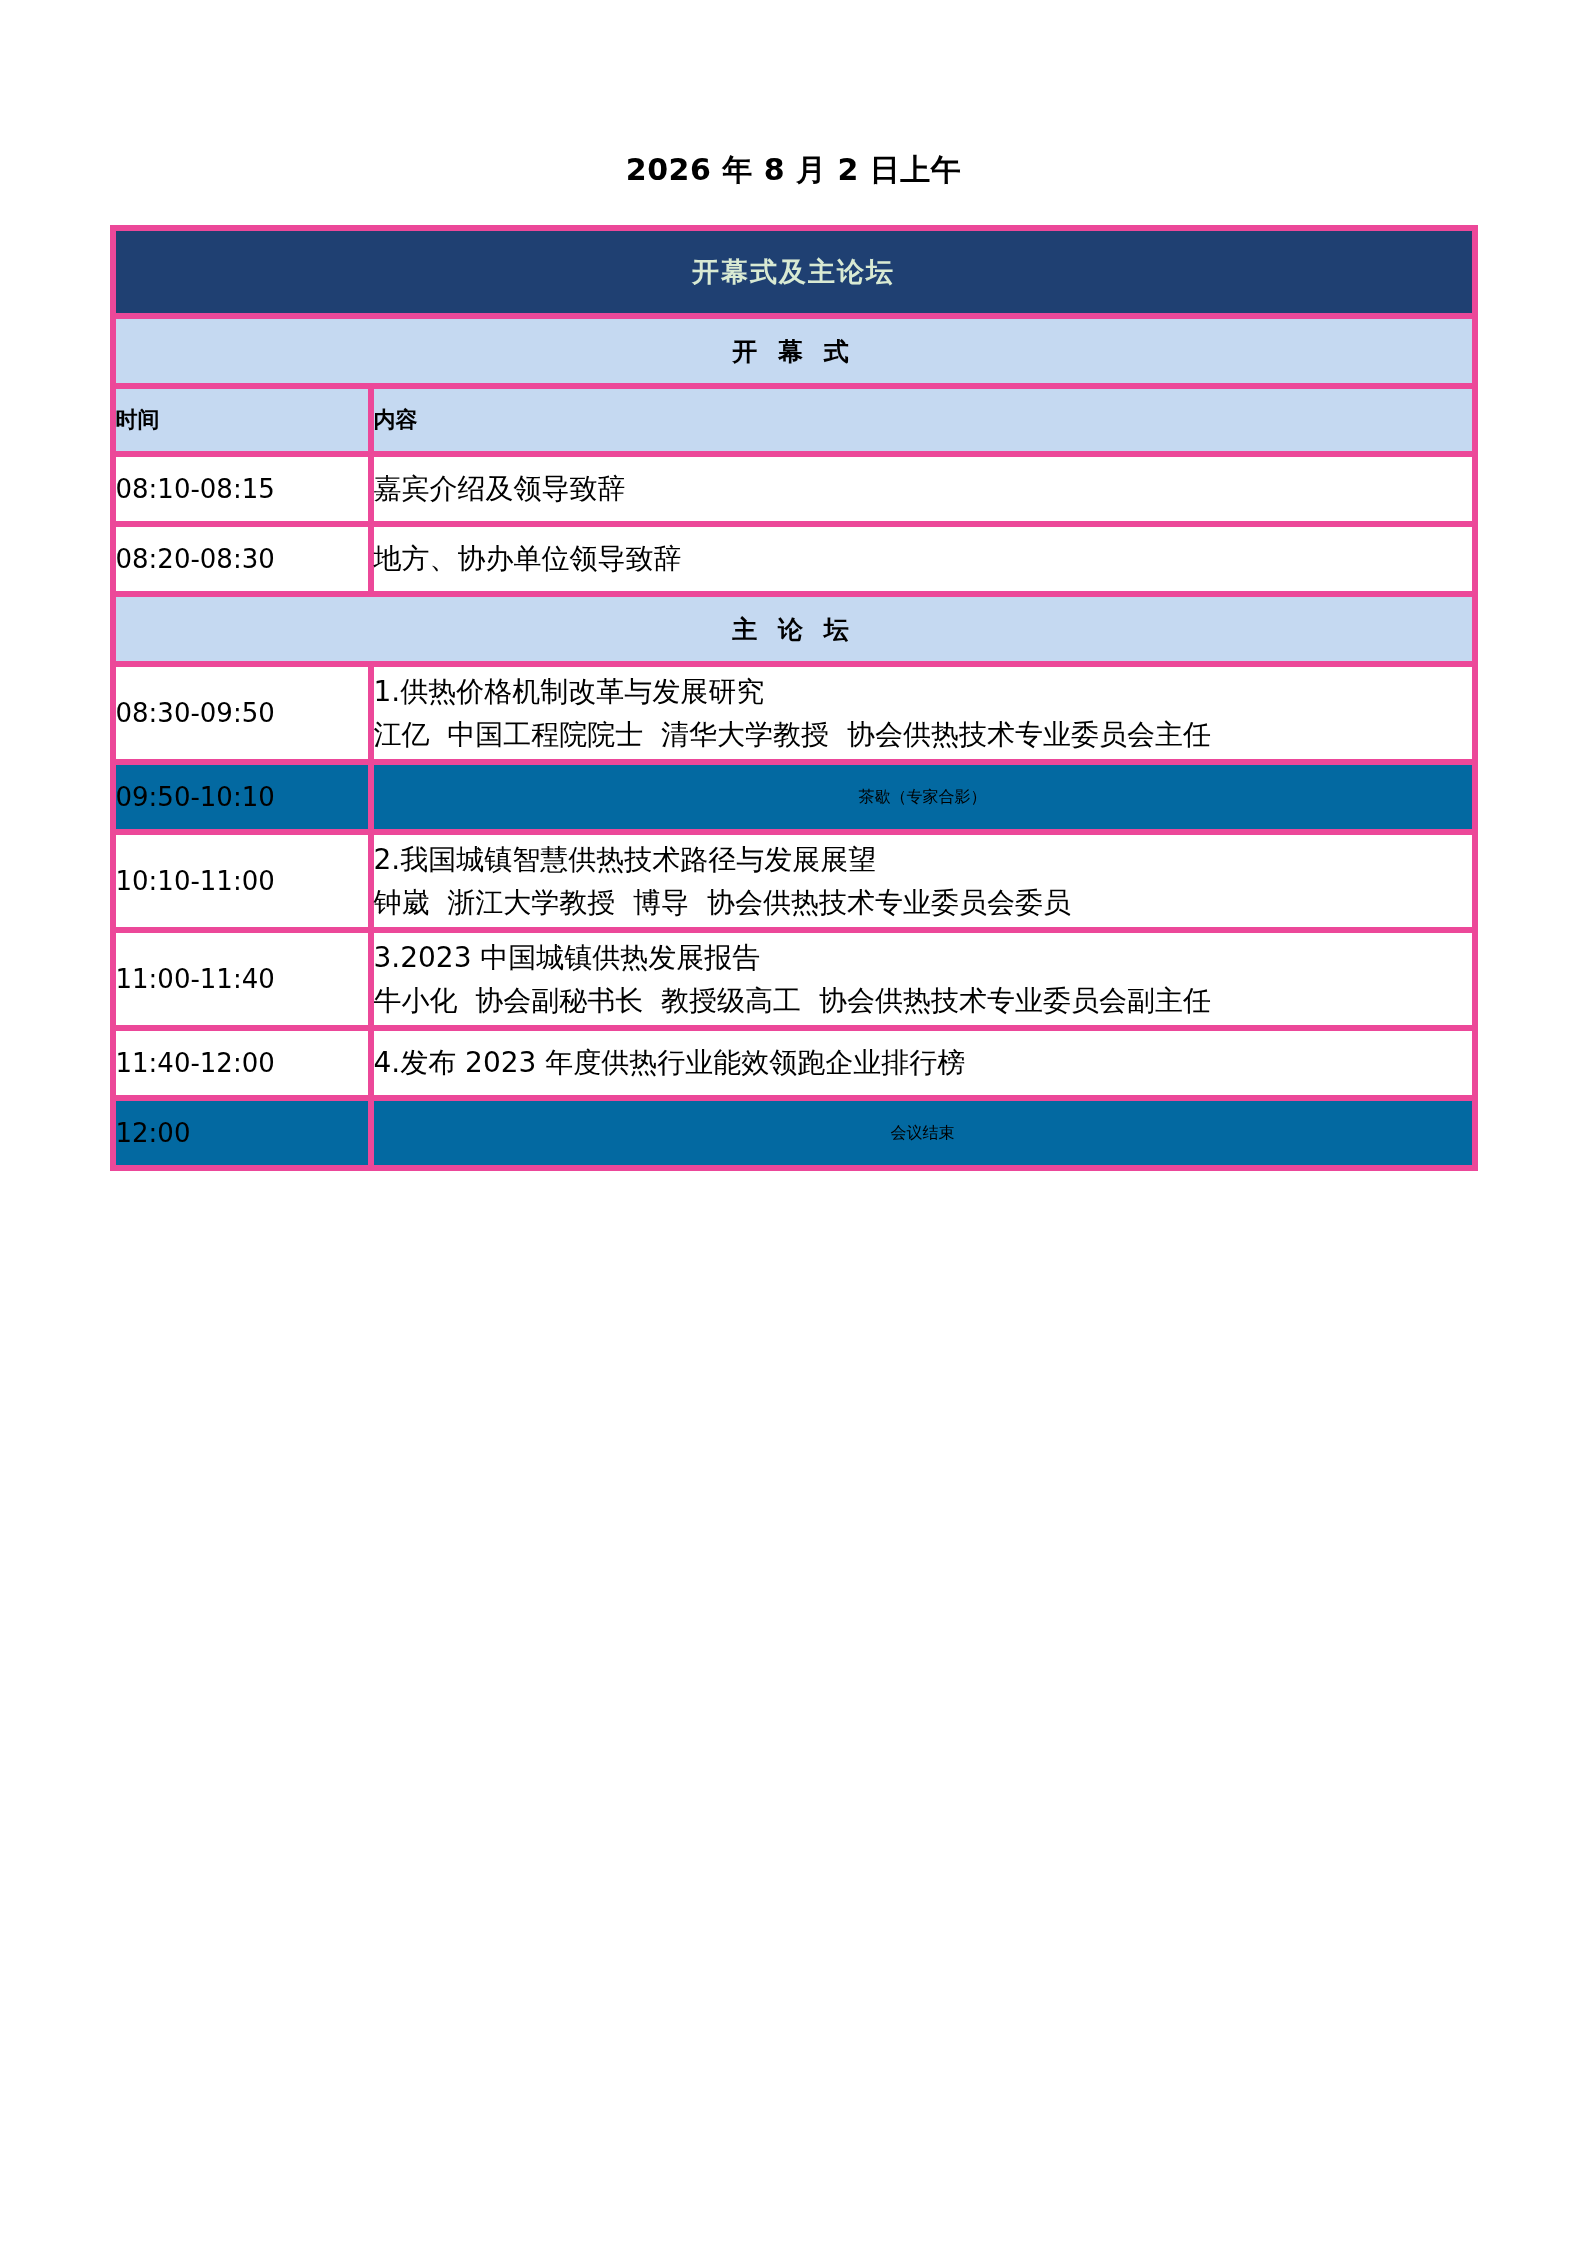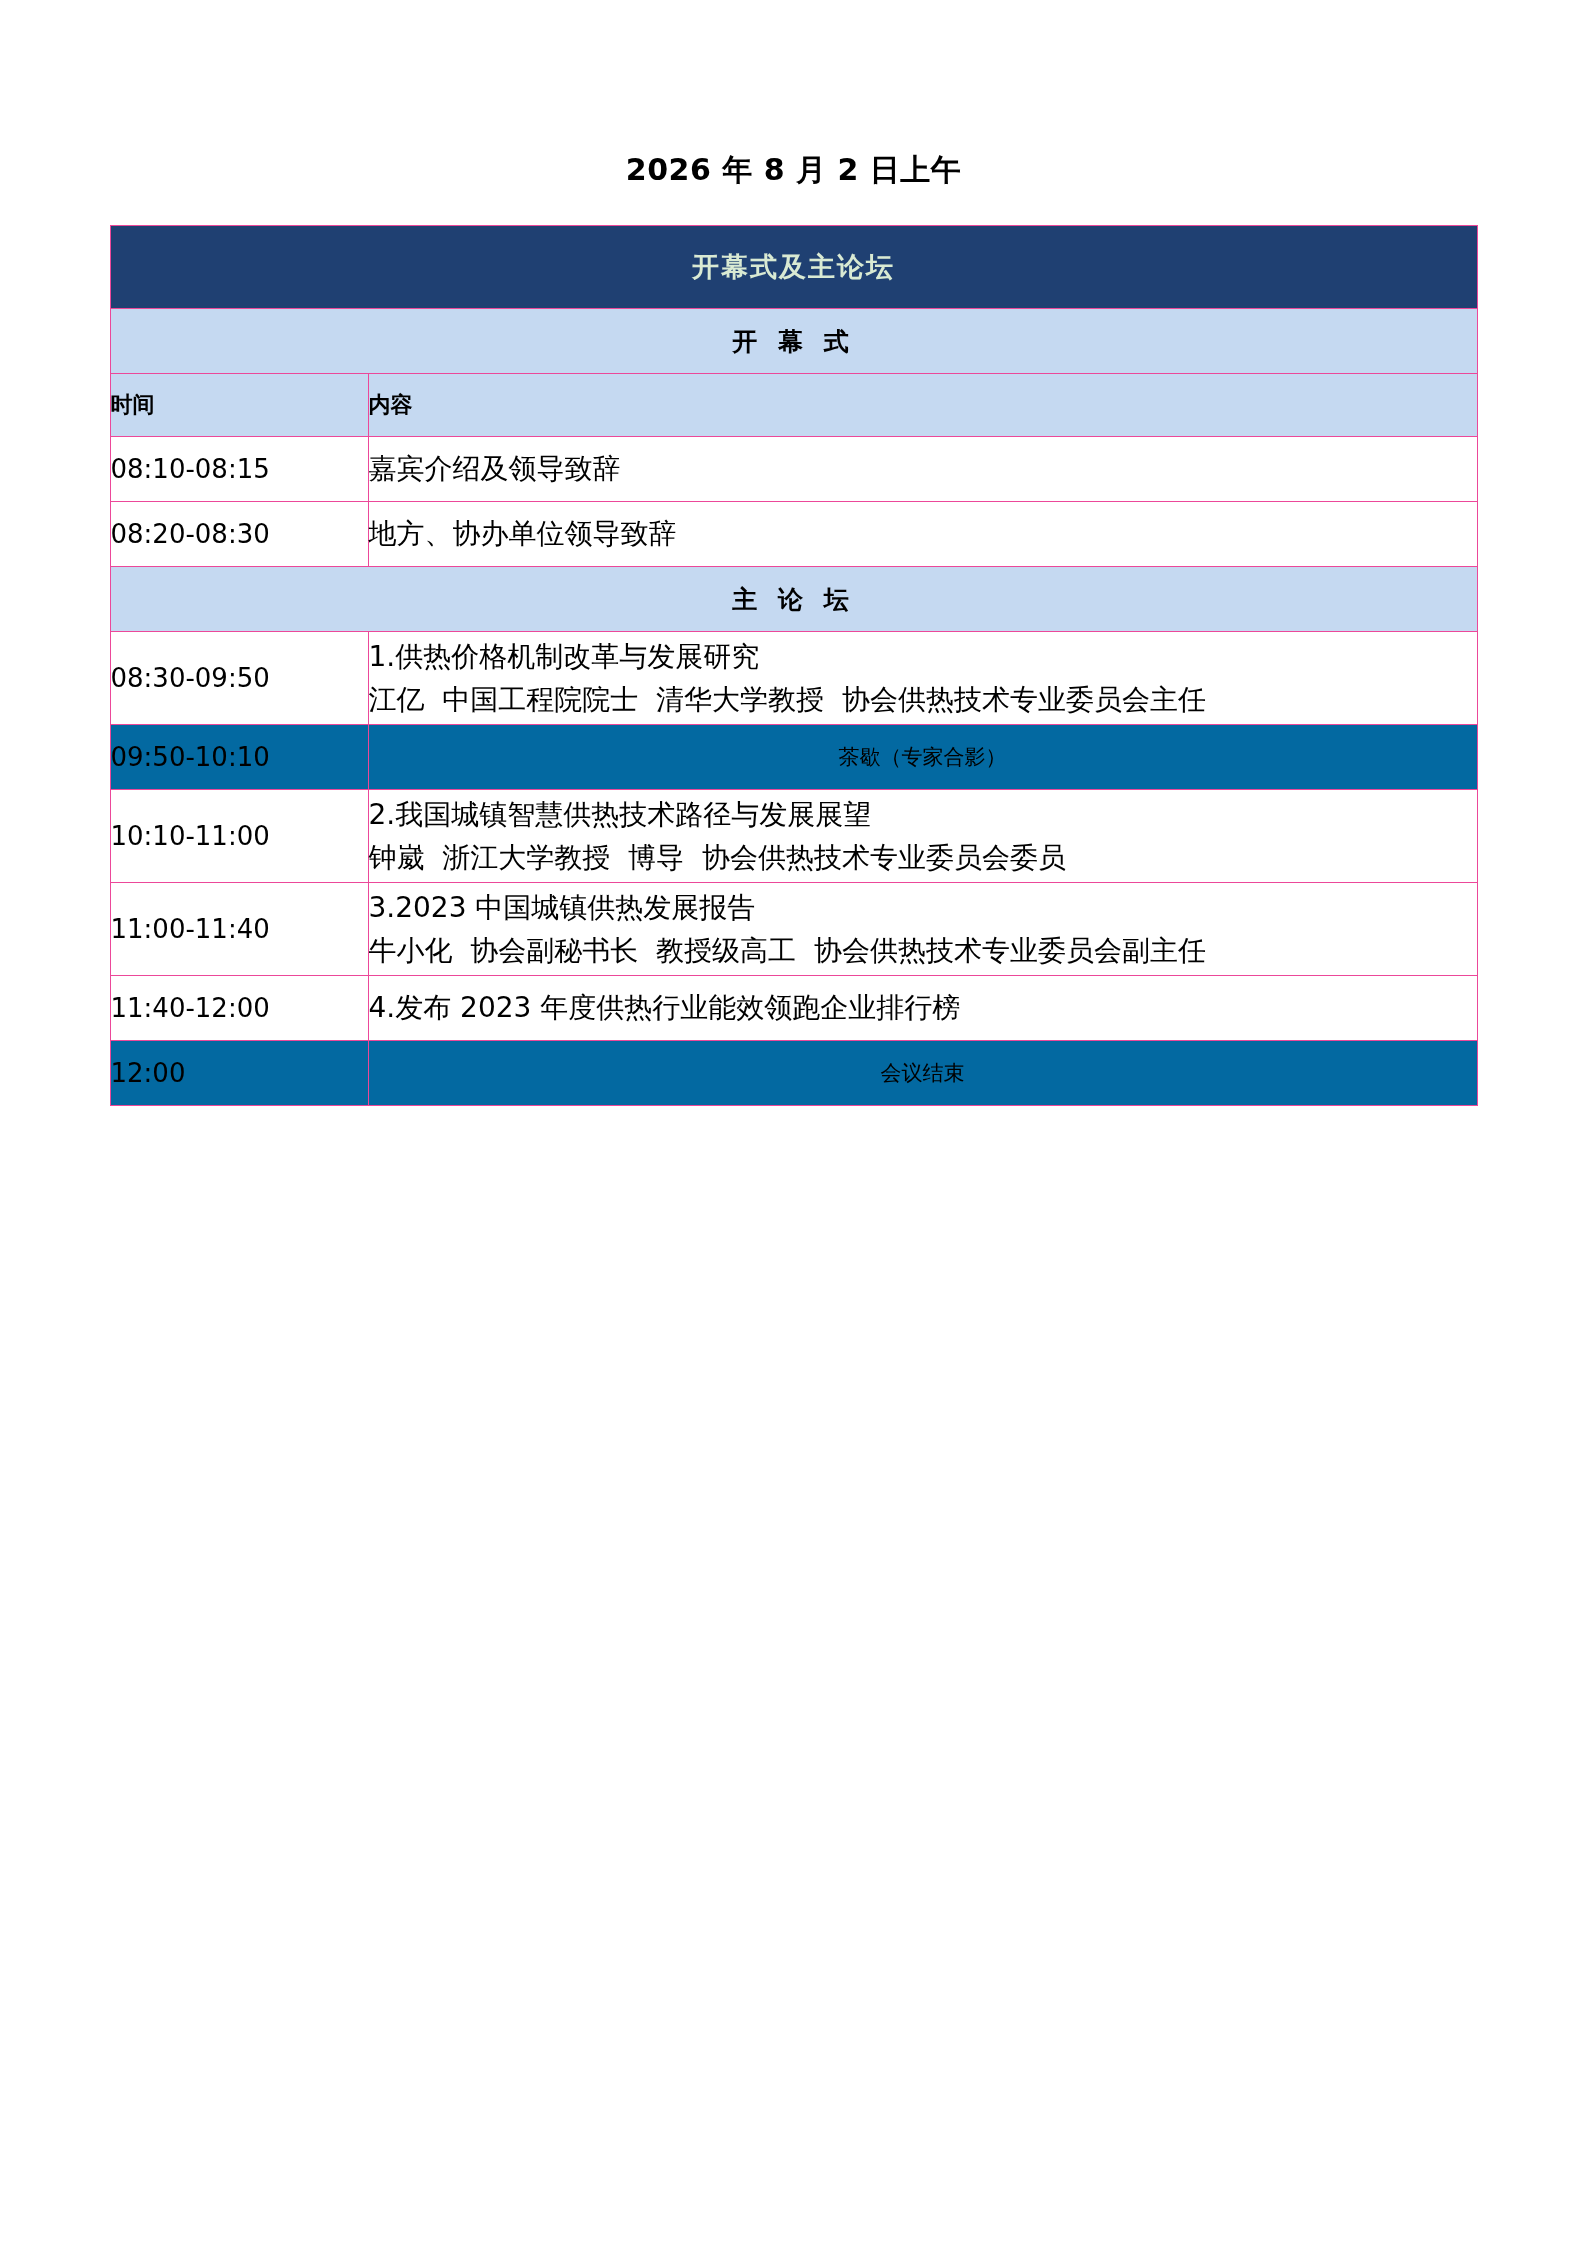--- a/index.html
+++ b/index.html
@@ -34,21 +34,21 @@
   .table-wrap {
     margin: 34px auto 0 auto;
     width: 1368px;
   }
   table.agenda {
     border-collapse: collapse;
     width: 100%;
     table-layout: fixed;
   }
   table.agenda td {
-    border: 1px solid #ec4899;
+    border: 6px solid #ec4899;
     padding: 0;
     vertical-align: middle;
   }
   .banner-row td {
     background: #1f4072;
     color: #d9ead3;
     text-align: center;
     font-size: 27px;
     font-weight: bold;
     letter-spacing: 2px;
@@ -93,21 +93,21 @@
   }
   .row-two-line td {
     height: 92px;
   }
   .row-highlight td {
     background: #0369a1;
     height: 64px;
   }
   .cell-center {
     text-align: center;
-    font-size: 21px;
+    font-size: 16px;
   }
 </style>
 </head>
 <body>
 
 <div class="page">
 
   <h1 class="doc-title">2026 年 8 月 2 日上午</h1>
 
   <div class="table-wrap">

